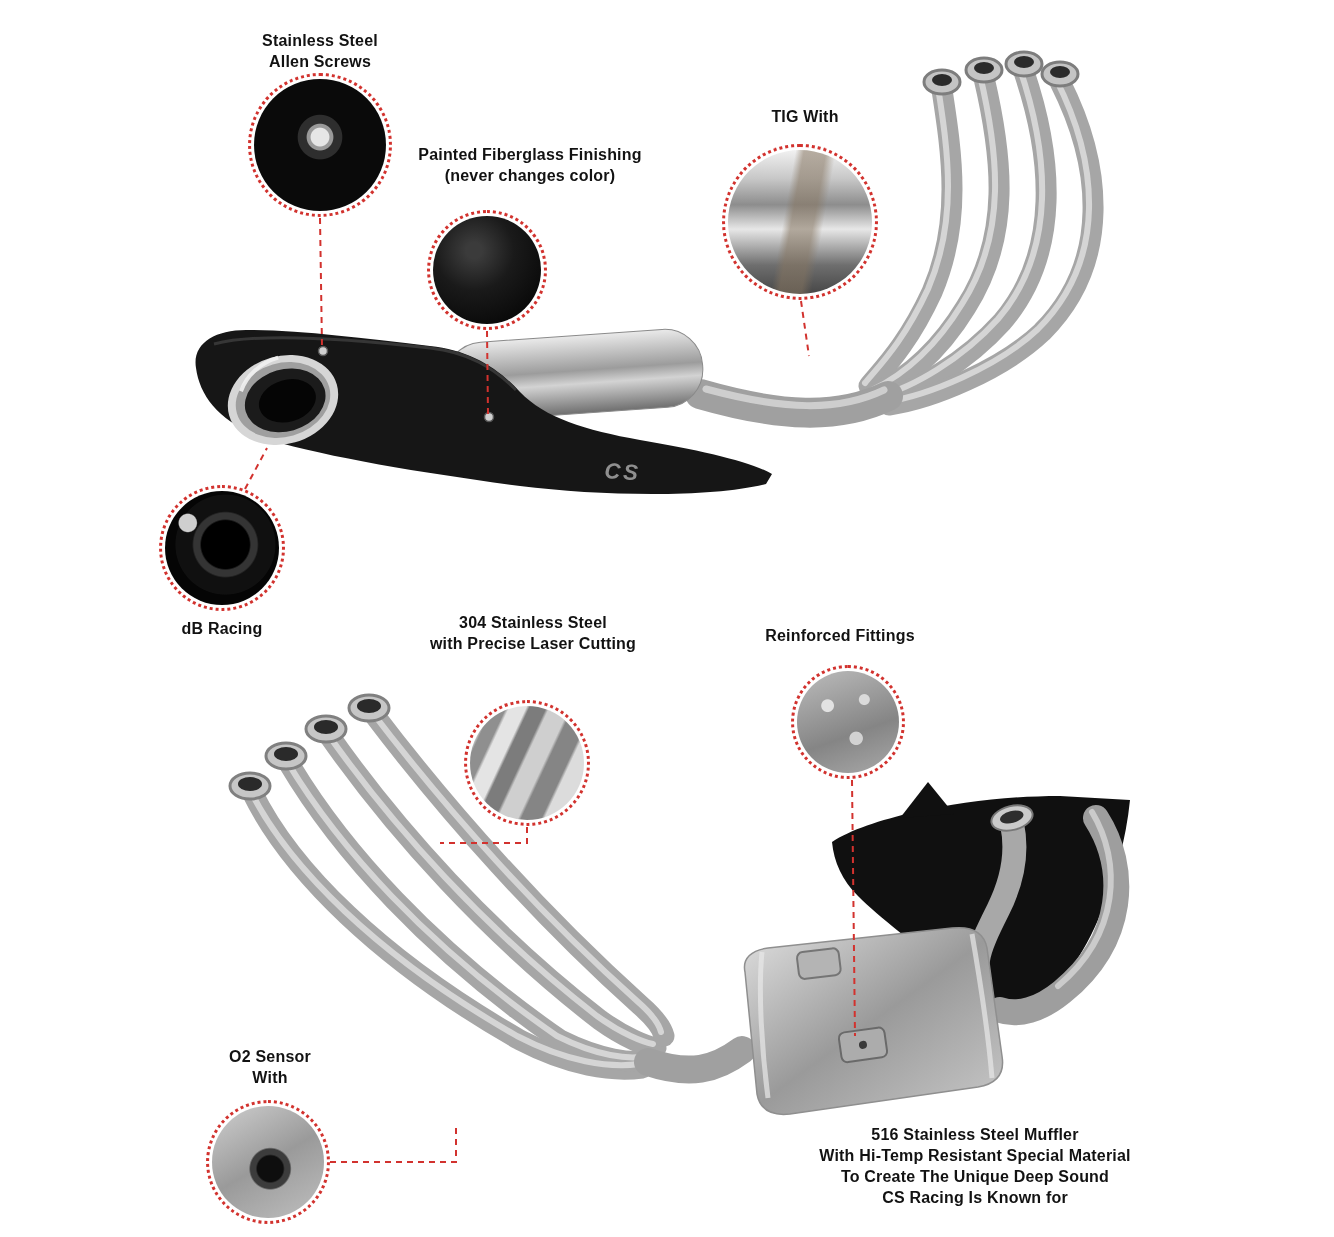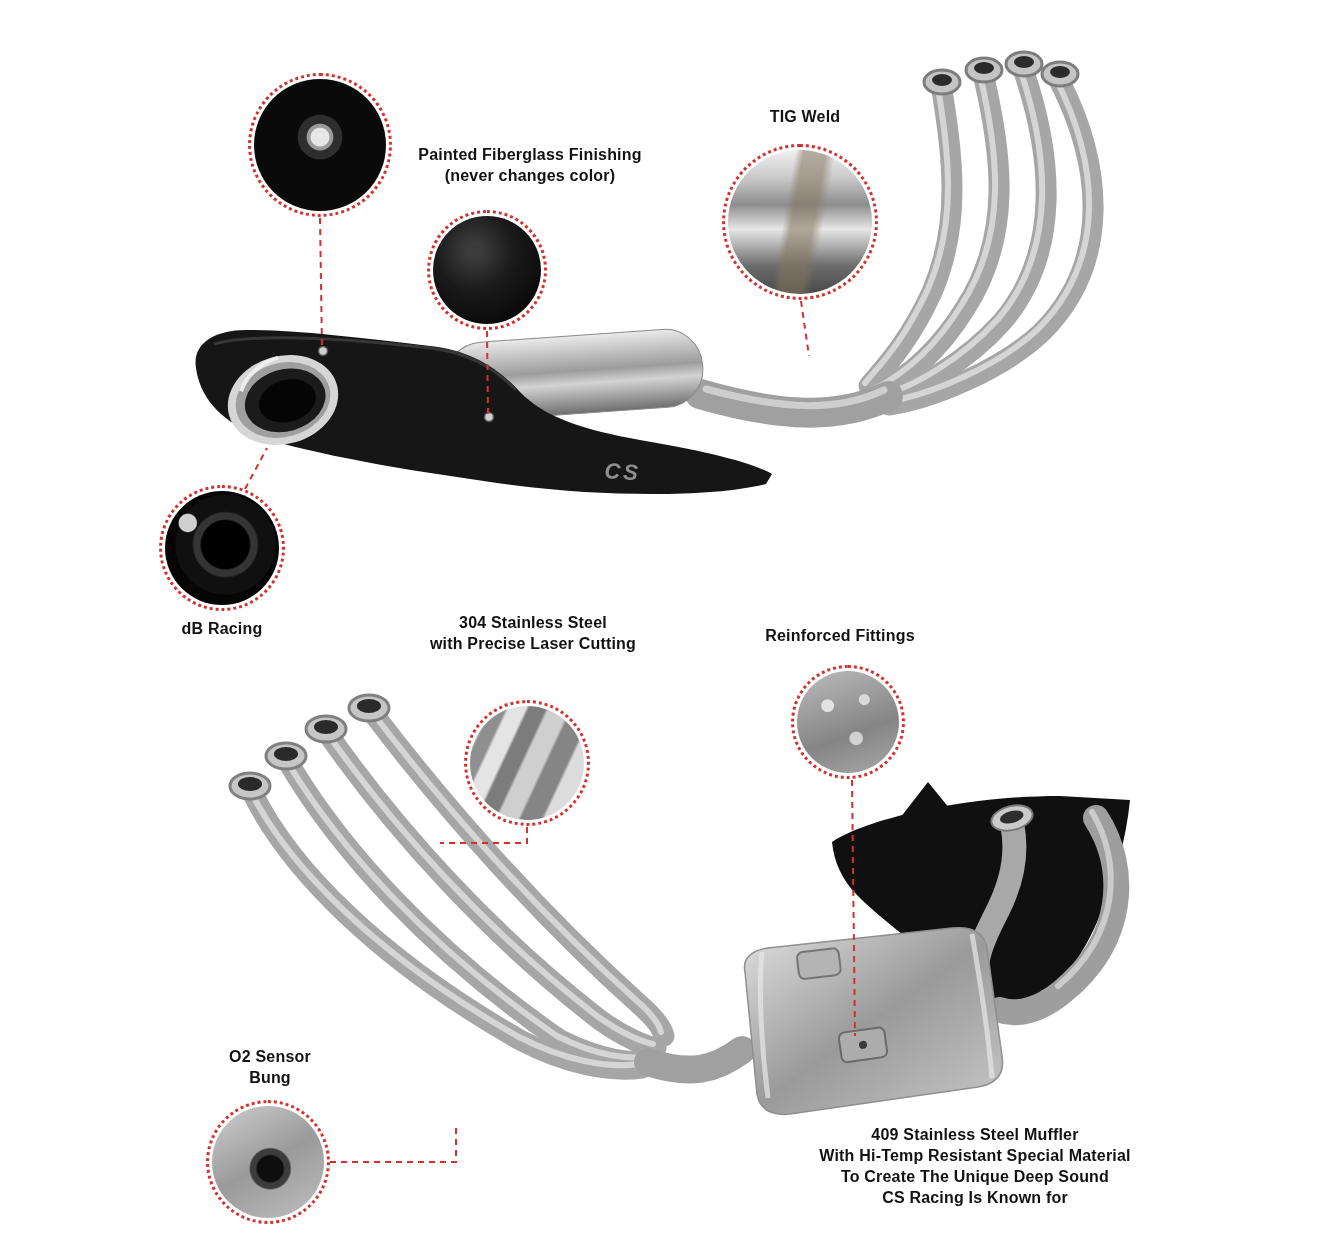--- a/index.html
+++ b/index.html
@@ -177,30 +177,32 @@
       <path d="M320 218 L322 347"></path>
       <path d="M487 331 L488 414"></path>
       <path d="M801 301 L809 356"></path>
       <path d="M245 489 L267 448"></path>
       <path d="M527 827 L527 843 L440 843"></path>
       <path d="M852 780 L855 1036"></path>
       <path d="M330 1162 L456 1162 L456 1126"></path>
     </g>
   </svg>
 
+  <div class="label" style="left:205px; top:30px; width:230px;">Stainless Steel
+Allen Screws</div>
   <div class="label" style="left:390px; top:144px; width:280px;">Painted Fiberglass Finishing
 (never changes color)</div>
-  <div class="label" style="left:735px; top:106px; width:140px;">TIG Weld</div>
+  <div class="label" style="left:735px; top:106px; width:140px;">TIG With</div>
   <div class="label" style="left:162px; top:618px; width:120px;">dB Racing</div>
   <div class="label" style="left:380px; top:612px; width:306px;">304 Stainless Steel
 with Precise Laser Cutting</div>
   <div class="label" style="left:740px; top:625px; width:200px;text-align:center;">Reinforced Fittings</div>
   <div class="label" style="left:205px; top:1046px; width:130px;">O2 Sensor
-Bung</div>
-  <div class="label" style="left:770px; top:1124px; width:410px;">409 Stainless Steel Muffler
+With</div>
+  <div class="label" style="left:770px; top:1124px; width:410px;">516 Stainless Steel Muffler
 With Hi-Temp Resistant Special Material
 To Create The Unique Deep Sound
 CS Racing Is Known for</div>
 
   <div class="inset" style="left:248px; top:73px; width:144px; height:144px;">
     <div class="ph ph-allen"></div>
   </div>
   <div class="inset" style="left:427px; top:210px; width:120px; height:120px;">
     <div class="ph ph-fiber"></div>
   </div>

